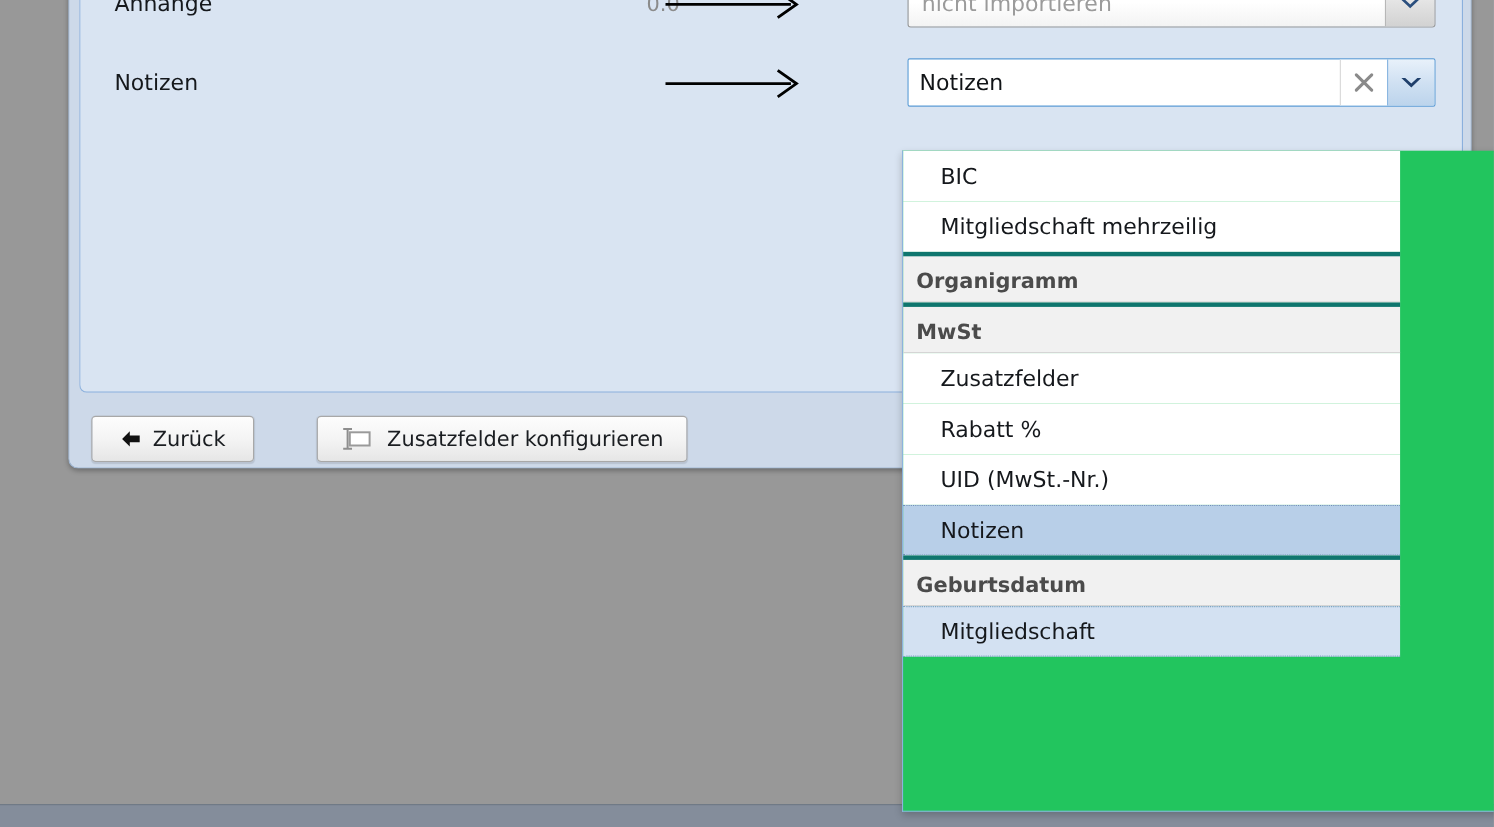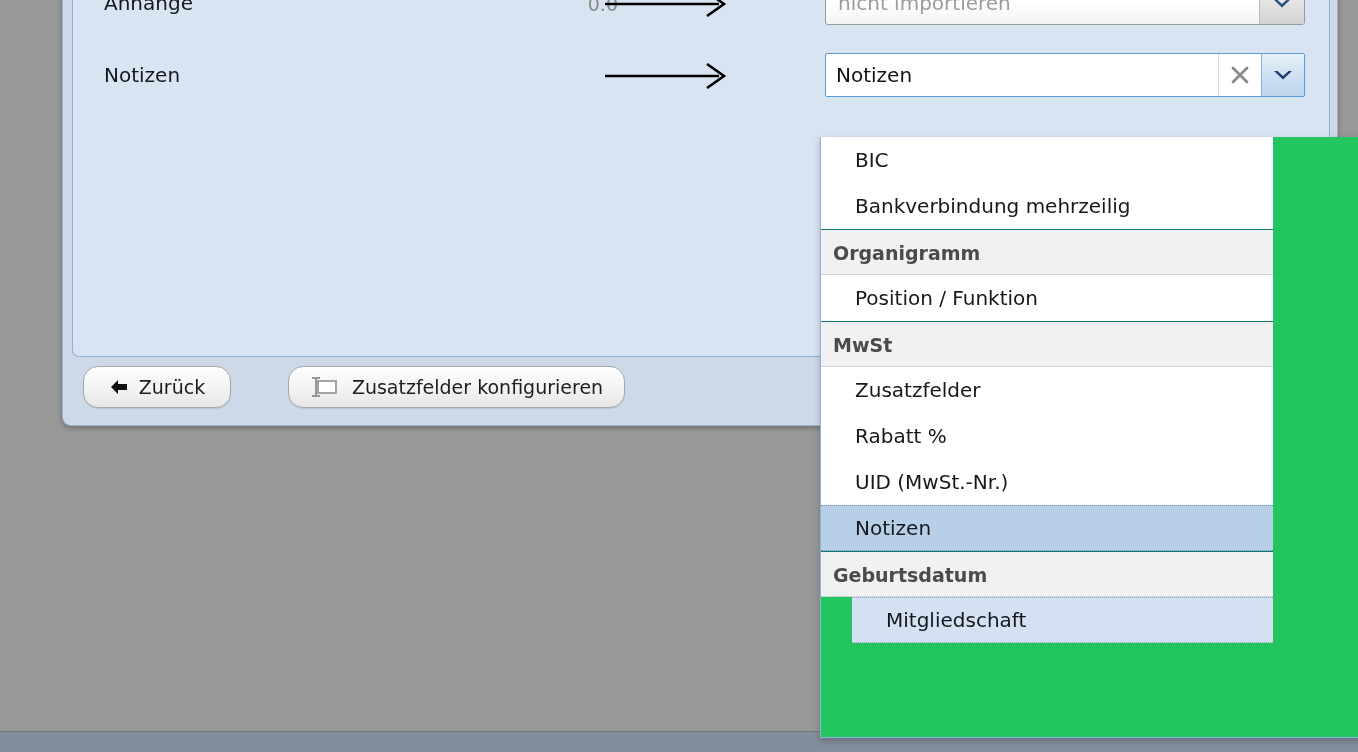--- a/index.html
+++ b/index.html
@@ -207,31 +207,30 @@
     background: #b8cfe8;
     border-top: 1px dotted #6f90b5;
     border-bottom: 1px dotted #6f90b5;
     line-height: 44px;
   }
   .dd-option.hovered {
     background: #d3e1f2;
     border-top: 1px dotted #7fa0c4;
     border-bottom: 1px dotted #7fa0c4;
     line-height: 44px;
-    margin-left: 31px;
   }
   .dd-group {
     height: 46px;
     line-height: 46px;
     padding-left: 12px;
     font-size: 19px;
     font-weight: bold;
     color: #4b4b4b;
     background: #f1f1f1;
-    border-top: 1px solid #0f766e;
+    border-top: 4px solid #0f766e;
     border-bottom: 1px solid #d5d5d5;
     box-sizing: border-box;
     white-space: nowrap;
   }
 
   
   #dd-scrollbar {
     position: absolute;
     right: 0; top: 0;
     width: 26px; height: 599px;
@@ -250,29 +249,29 @@
   }
 
   
   #dialog-footer {
     position: absolute;
     left: 9px; top: 398px;
     width: 1258px; height: 58px;
   }
   .btn {
     position: absolute;
-    top: 8px;
+    top: 20px;
     height: 42px;
     display: flex;
     align-items: center;
     justify-content: center;
     gap: 10px;
     padding: 0 16px;
     border: 1px solid #a8a8a8;
-    border-radius: 15px;
+    border-radius: 4px;
     background: linear-gradient(to bottom, #fdfdfd 0%, #f4f4f4 50%, #e6e6e6 100%);
     box-shadow: 0 1px 1px rgba(0,0,0,.10);
     font-size: 19px;
     color: #1a1d21;
     box-sizing: border-box;
     white-space: nowrap;
     cursor: default;
   }
   #btn-zurueck { left: 11px; width: 148px; }
   #btn-zusatzfelder { left: 216px; width: 337px; gap: 14px; }
@@ -368,23 +367,22 @@
     </div>
 
     <div class="btn" id="btn-next-partial"></div>
   </div>
 
 </div>
 
 <div id="dropdown-list">
   <div id="dropdown-scroll">
       <div class="dd-option">BIC</div>
-      <div class="dd-option">Bankverbindung mehrzeilig</div>
+      <div class="dd-option">Mitgliedschaft mehrzeilig</div>
       <div class="dd-group">Organigramm</div>
-      <div class="dd-option">Position / Funktion</div>
       <div class="dd-group">MwSt</div>
       <div class="dd-option">Zusatzfelder</div>
       <div class="dd-option">Rabatt %</div>
       <div class="dd-option">UID (MwSt.-Nr.)</div>
       <div class="dd-option selected">Notizen</div>
       <div class="dd-group">Geburtsdatum</div>
       <div class="dd-option hovered">Mitgliedschaft</div>
     </div>
   <div id="dd-scrollbar">
     <div id="dd-thumb"></div>

